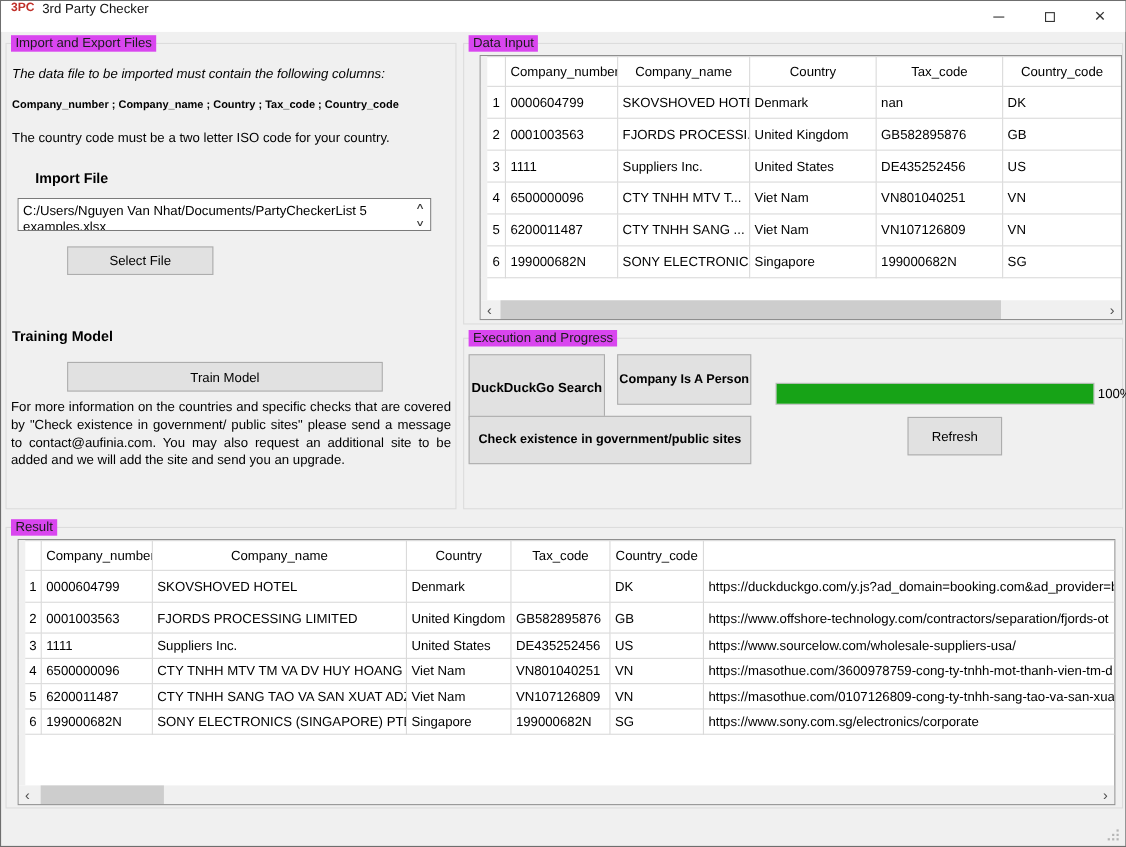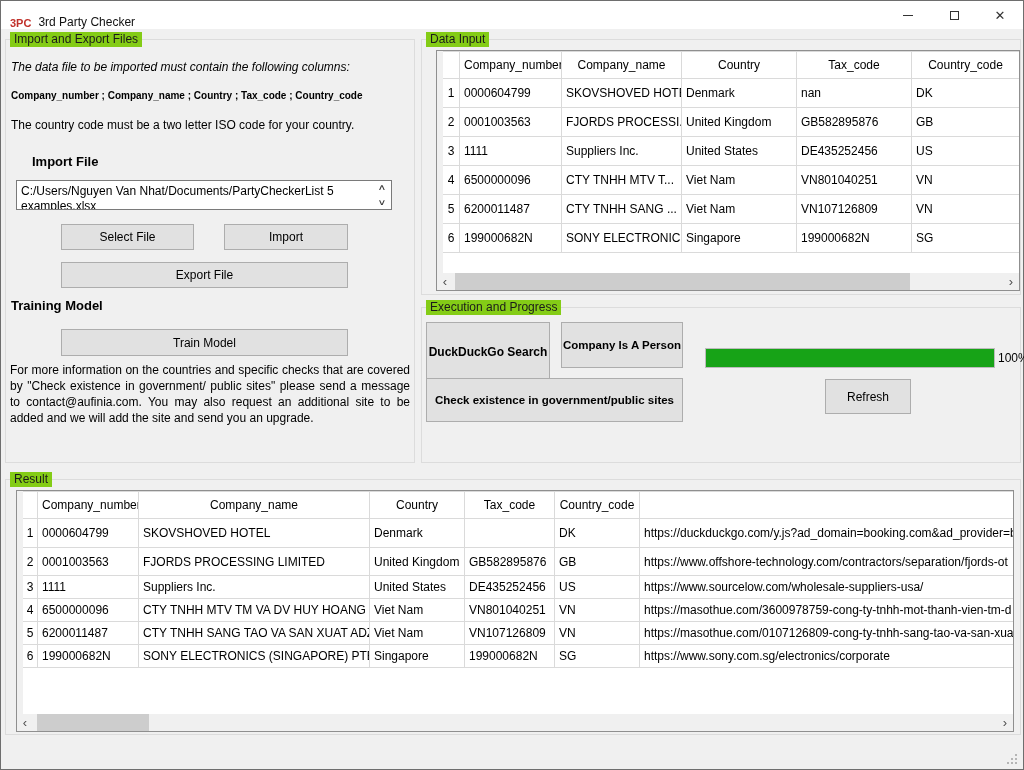--- a/index.html
+++ b/index.html
@@ -5,31 +5,31 @@
   * { margin:0; padding:0; box-sizing:border-box; }
   html,body { width:1024px; height:770px; }
   body {
     font-family:"Liberation Sans","DejaVu Sans",sans-serif;
     font-size:12px; color:#000; background:#f0f0f0;
     position:relative; overflow:hidden;
   }
   .window { position:absolute; inset:0; border:1px solid #6e6e6e; background:#f0f0f0; }
 
   
-  .titlebar { position:absolute; top:0; left:0; right:0; height:28px; background:#ffffff; display:flex; align-items:flex-end; }
+  .titlebar { position:absolute; top:0; left:0; right:0; height:28px; background:#ffffff; display:flex; align-items:flex-start; }
   .logo { color:#c0302a; font-weight:bold; font-size:11px; margin-left:9px; }
   .apptitle { margin-left:7px; font-size:12px; color:#111; }
   .win-controls { margin-left:auto; display:flex; height:100%; }
   .win-btn { width:46px; height:100%; display:flex; align-items:center; justify-content:center; color:#333; font-size:13px; }
   .min-glyph { display:inline-block; width:10px; height:1px; background:#333; }
   .max-glyph { display:inline-block; width:9px; height:9px; border:1px solid #333; }
 
   
   .groupbox { position:absolute; border:1px solid #dcdcdc; }
-  .gb-label { position:absolute; top:-8px; left:4px; background:#84cc16; padding:0 4px; font-size:12px; color:#1b1b1b; line-height:15px; white-space:nowrap; }
+  .gb-label { position:absolute; top:-8px; left:4px; background:#d946ef; padding:0 4px; font-size:12px; color:#1b1b1b; line-height:15px; white-space:nowrap; }
 
   .static { position:absolute; color:#000; }
   .bold { font-weight:bold; }
   .nowrap { white-space:nowrap; }
 
   .btn { position:absolute; background:#e1e1e1; border:1px solid #adadad; display:flex; align-items:center; justify-content:center; text-align:center; color:#000; cursor:default; }
 
   
   .filebox { position:absolute; background:#fff; border:1px solid #7a7a7a; }
   textarea.filepath { position:absolute; left:0; top:0; width:100%; height:100%; border:none; resize:none; overflow:hidden; font:12px "Liberation Sans","DejaVu Sans",sans-serif; line-height:15px; padding:3px 22px 0 4px; outline:none; background:#fff; color:#000; }
@@ -91,22 +91,20 @@
 
     <div class="filebox" style="left:10px; top:140px; width:376px; height:30px;">
       <textarea class="filepath" spellcheck="false" style="">C:/Users/Nguyen Van Nhat/Documents/PartyCheckerList 5 examples.xlsx</textarea>
       <div class="spin">
         <span>∧</span>
         <span>∨</span>
       </div>
     </div>
 
     <div class="btn" style="left:55px; top:184px; width:133px; height:26px;">Select File</div>
-    <div class="btn" style="left:218px; top:184px; width:124px; height:26px;">Import</div>
-    <div class="btn" style="left:55px; top:222px; width:287px; height:26px;">Export File</div>
 
     <div class="static bold" style="left:5px; top:258px; font-size:13px;">Training Model</div>
     <div class="btn" style="left:55px; top:289px; width:287px; height:27px;">Train Model</div>
 
     <div class="static" style="left:4px; top:322px; width:400px; text-align:justify; line-height:16px;">For more information on the countries and specific checks that are covered by "Check existence in government/ public sites" please send a message to contact@aufinia.com. You may also request an additional site to be added and we will add the site and send you an upgrade.</div>
   </div>
 
   <div class="groupbox" style="left:420px; top:38px; width:600px; height:256px;">
     <span class="gb-label">Data Input</span>
 

